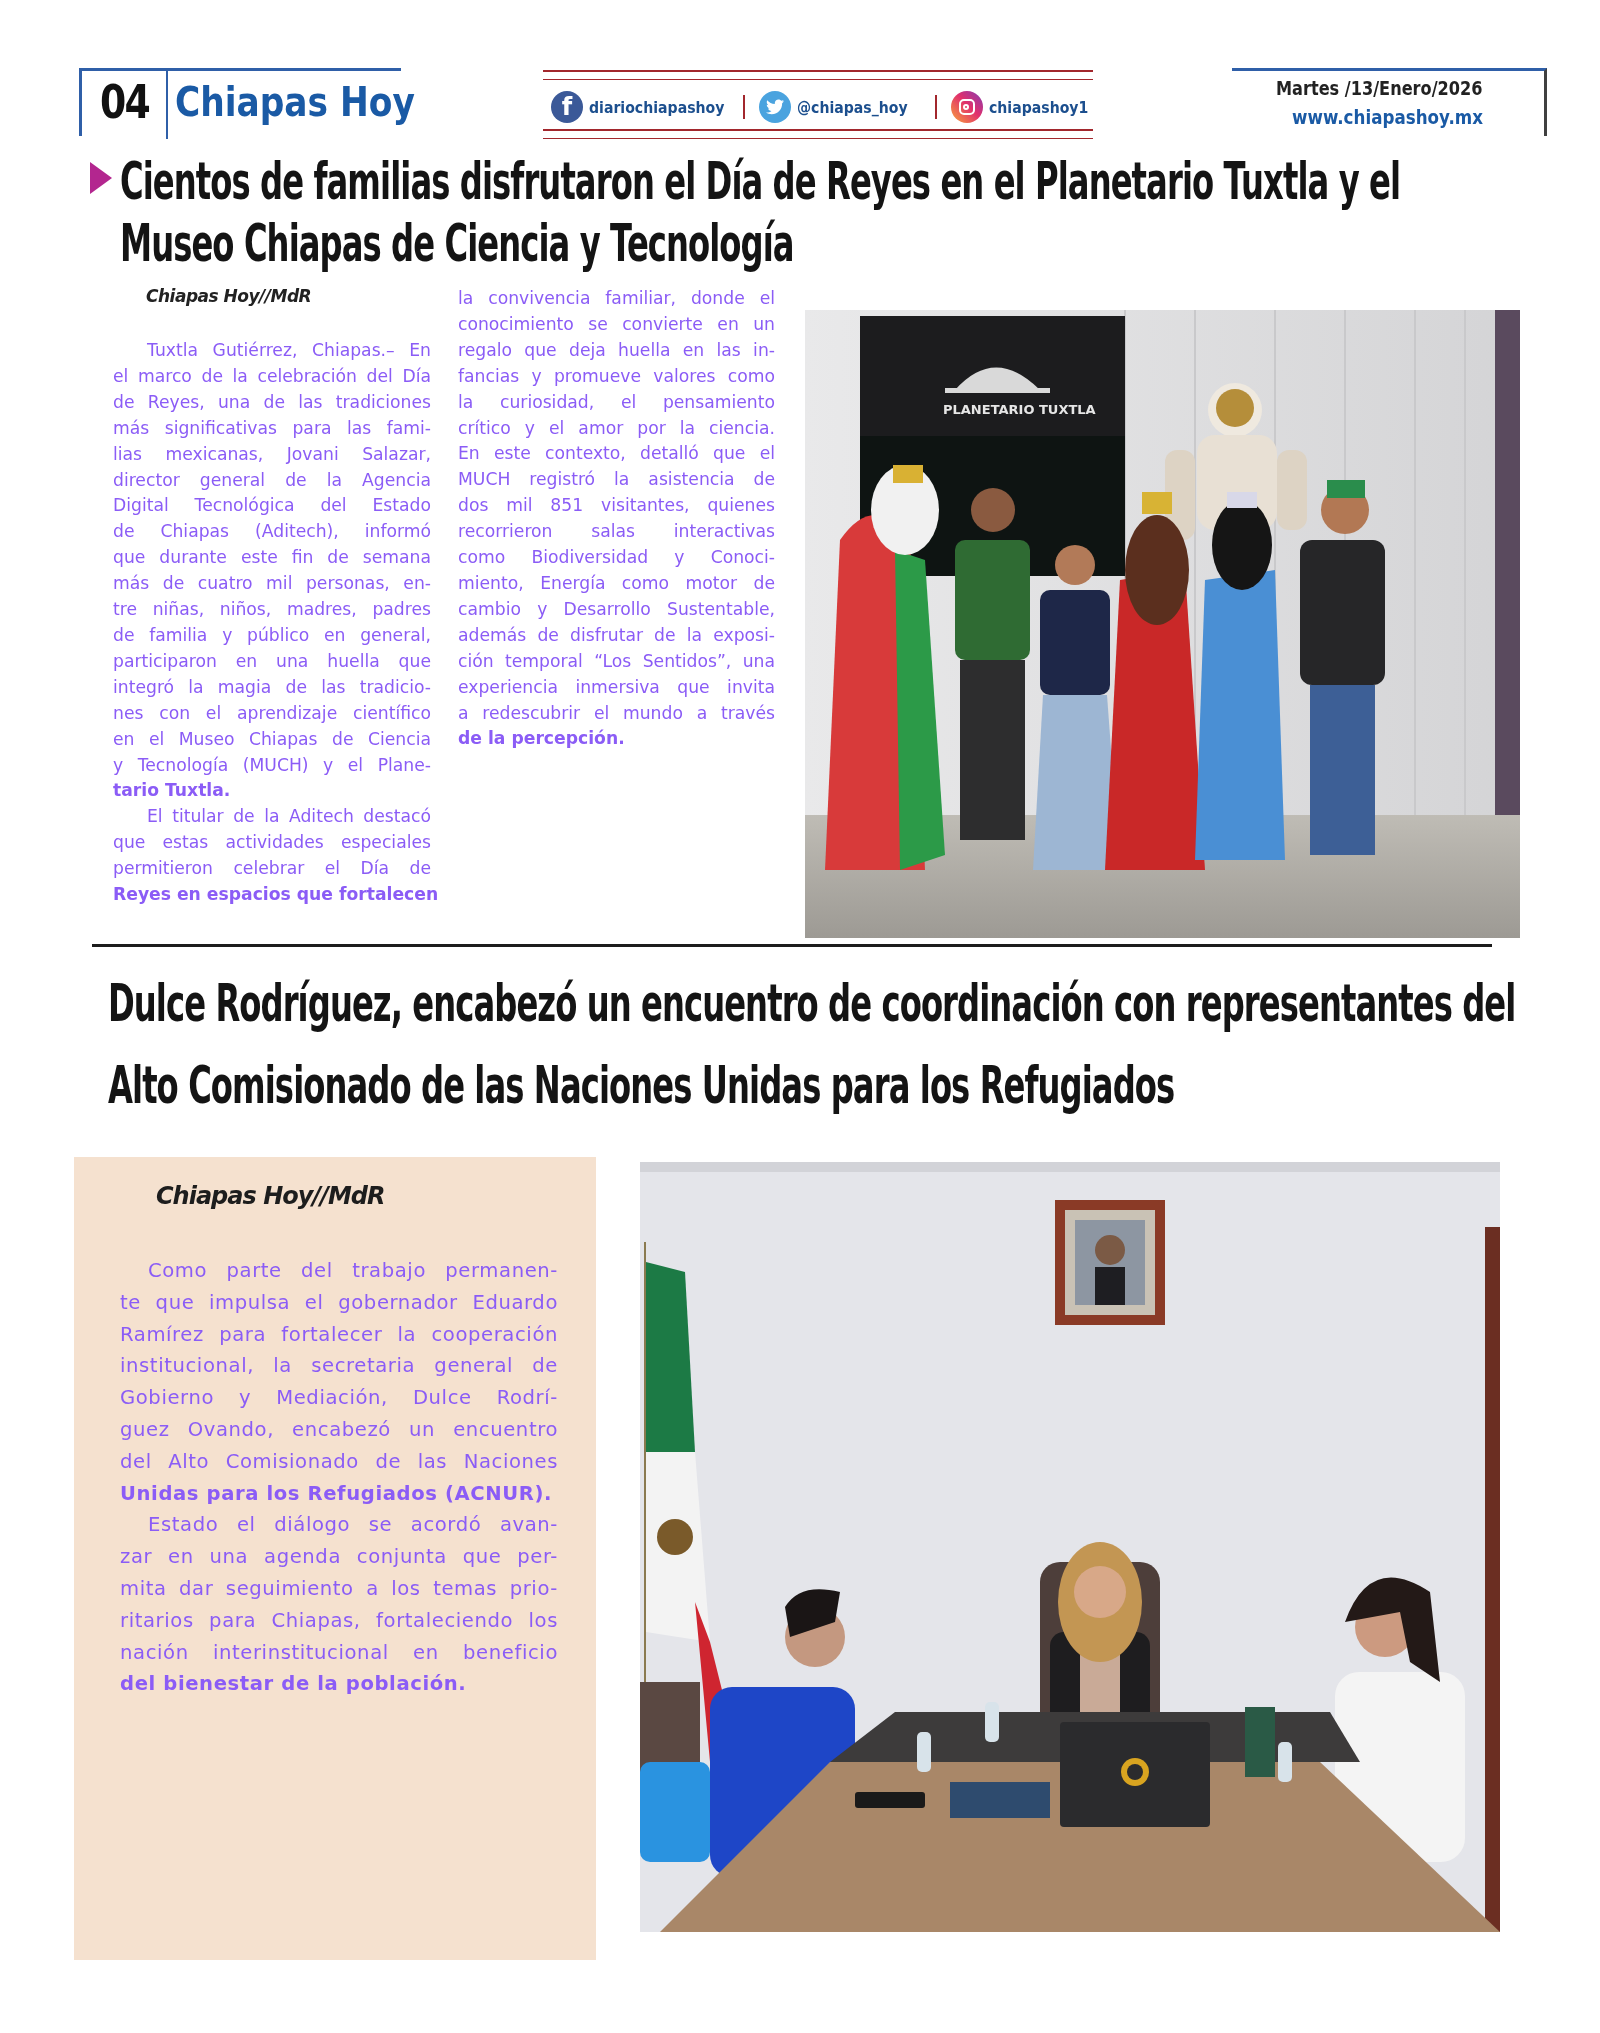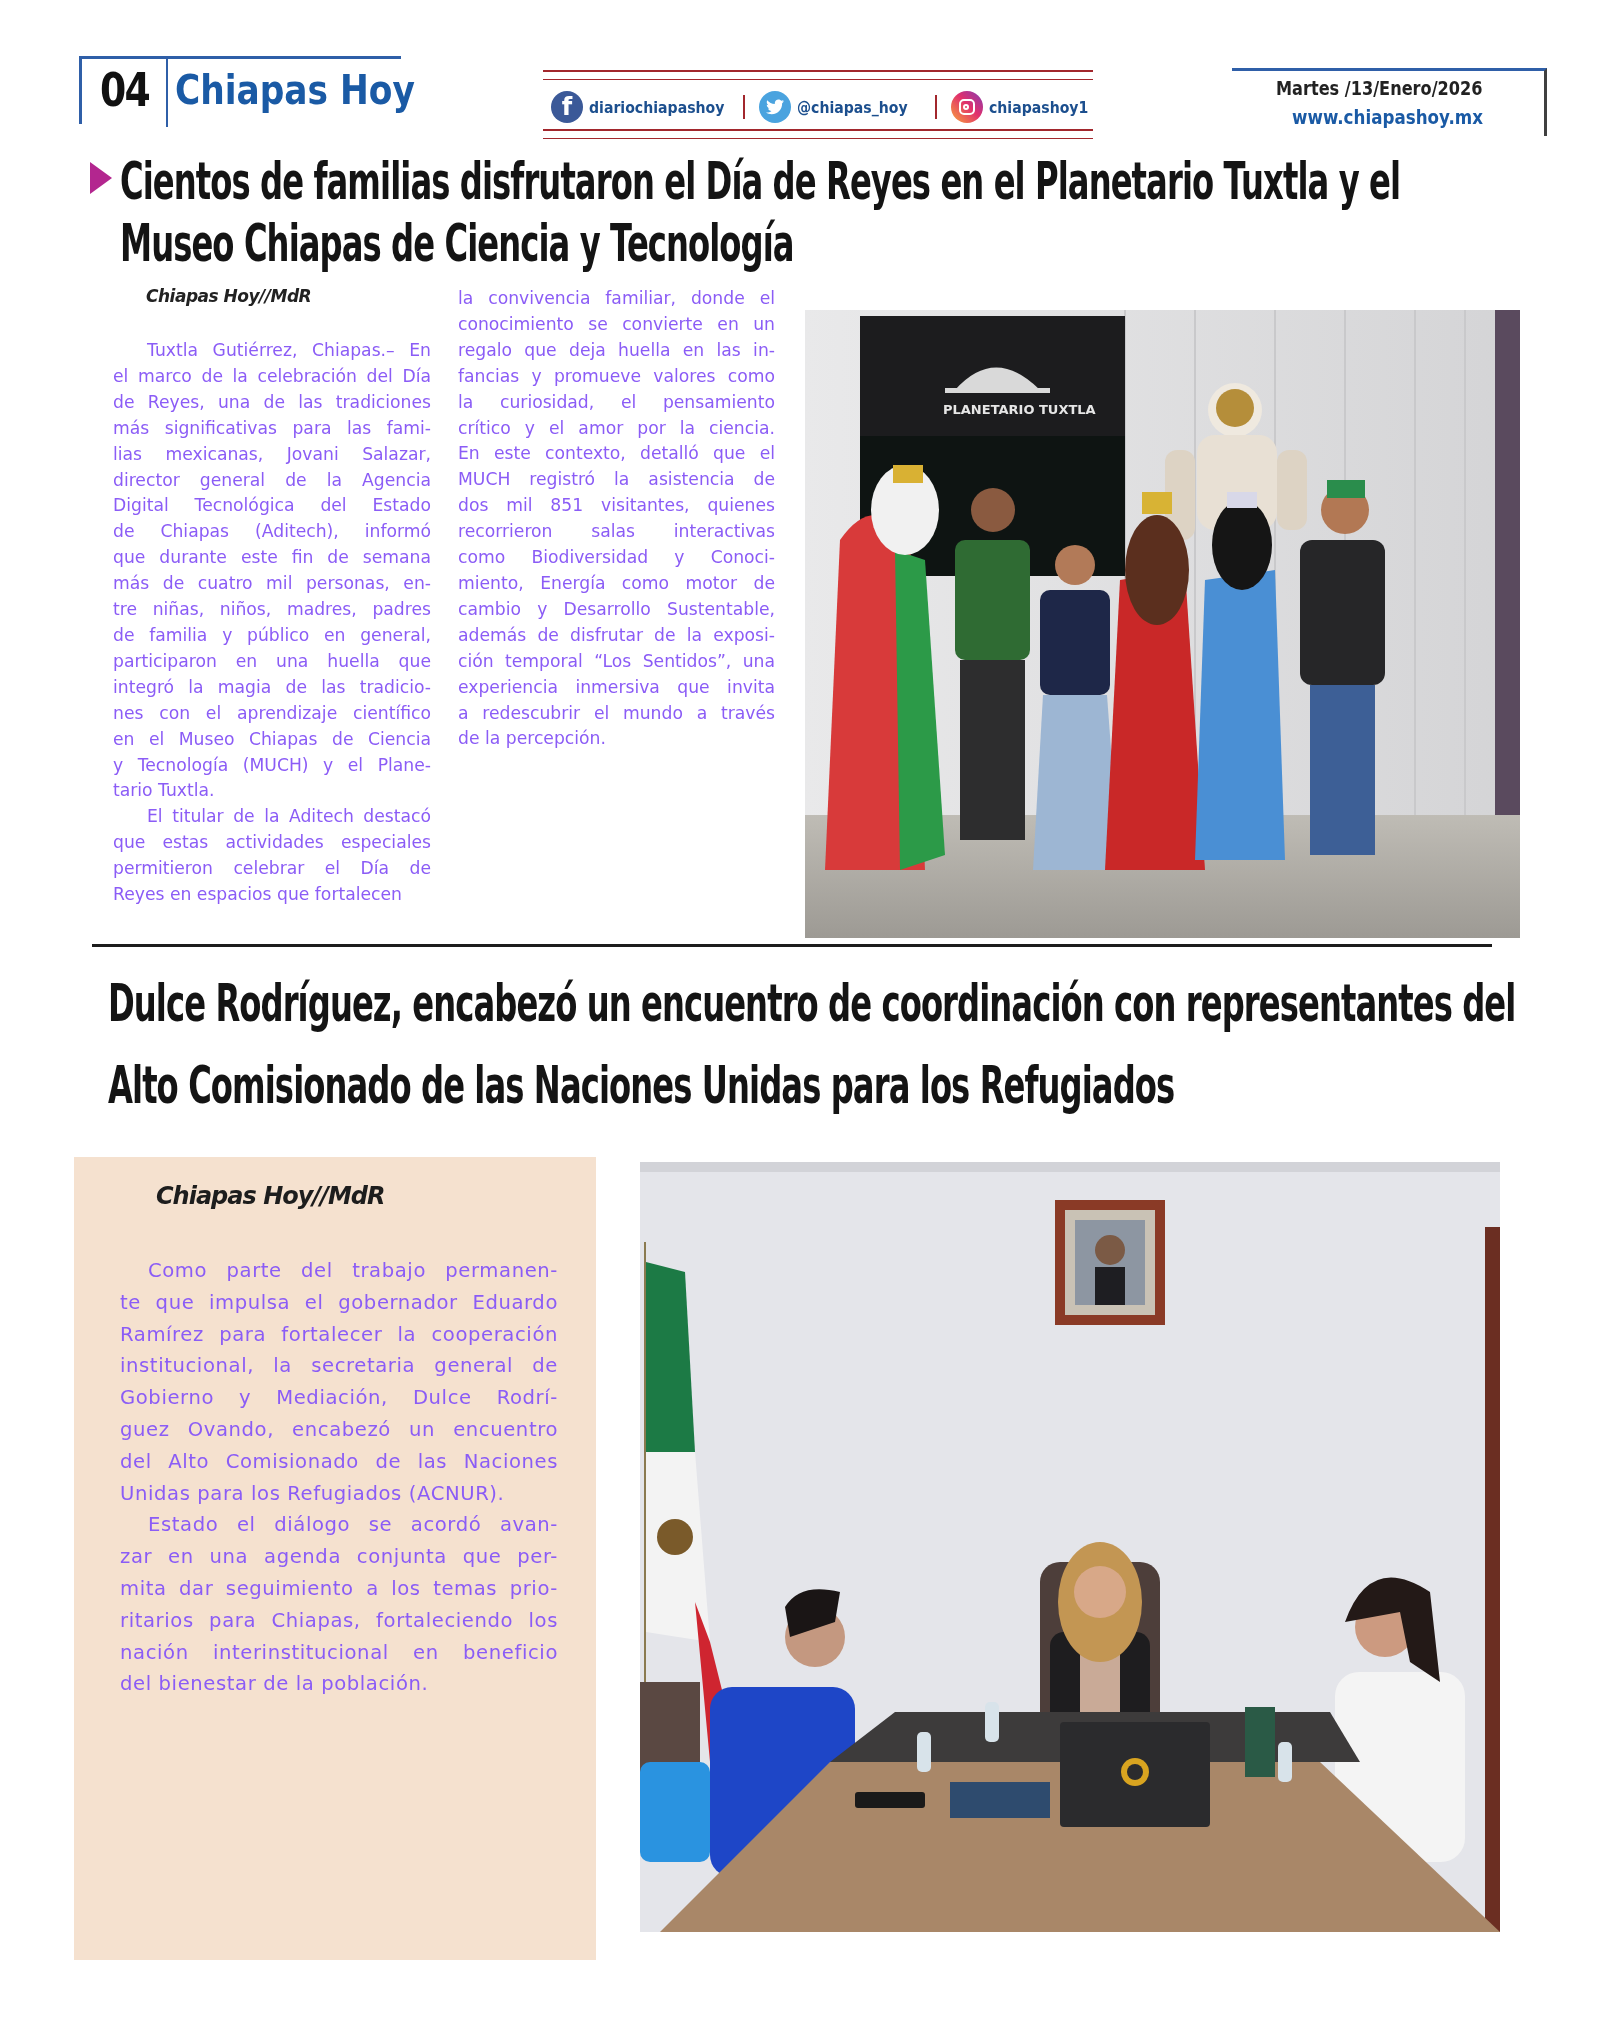--- a/index.html
+++ b/index.html
@@ -1,21 +1,21 @@
 <!DOCTYPE html>
 <html><head>
 <meta charset="utf-8">
 <style>
   * { box-sizing: border-box; margin: 0; padding: 0; }
   html, body { width: 1600px; height: 2033px; background: #ffffff; overflow: hidden; }
   body { position: relative; font-family: "DejaVu Sans", sans-serif; color: #1f1f1f; }
 
   
   .hdr-left {
-    position: absolute; left: 79px; top: 56px; width: 322px; height: 68px;
+    position: absolute; left: 79px; top: 68px; width: 322px; height: 68px;
     border-top: 3px solid #2f5fa8; border-left: 3px solid #2f5fa8;
   }
   .page-num {
     position: absolute; left: 18px; top: 4px;
     font-family: "DejaVu Sans", sans-serif; font-weight: bold; font-size: 46px;
     letter-spacing: -2px; color: #111; transform: scaleX(0.82); transform-origin: left top;
   }
   .hdr-divider { position: absolute; left: 84px; top: 0; width: 2px; height: 68px; background: #2f5fa8; }
   .brand {
     position: absolute; left: 93px; top: 8px;
@@ -63,21 +63,21 @@
 
   
   .byline1 { position: absolute; left: 146px; top: 286px; font-family: "DejaVu Sans", sans-serif; font-style: italic; font-weight: bold; font-size: 17px; color: #222; letter-spacing: -0.5px; }
   .col {
     position: absolute; font-family: "DejaVu Sans", sans-serif; font-size: 17.2px; line-height: 25.9px;
     color: #8b5cf6; text-align: justify; hyphens: manual;
   }
   .col1 { left: 113px; top: 338px; width: 318px; }
   .col2 { left: 458px; top: 286px; width: 317px; }
   .col .ln { display: block; text-align: justify; text-align-last: justify; white-space: nowrap; }
-  .col .ln.last { text-align-last: left; }
+  .col .ln.last { text-align-last: left; font-weight: bold; }
   .col .ln.ind { padding-left: 34px; }
 
   .photo {
     position: absolute; overflow: hidden;
   }
   .photo1 { left: 805px; top: 310px; width: 715px; height: 628px; background: #22c55e; }
   .rule { position: absolute; left: 92px; top: 944px; width: 1400px; height: 3px; background: #1c1c1c; }
 
   
   .box2 { position: absolute; left: 74px; top: 1157px; width: 522px; height: 803px; background: #f5e1cf; }

